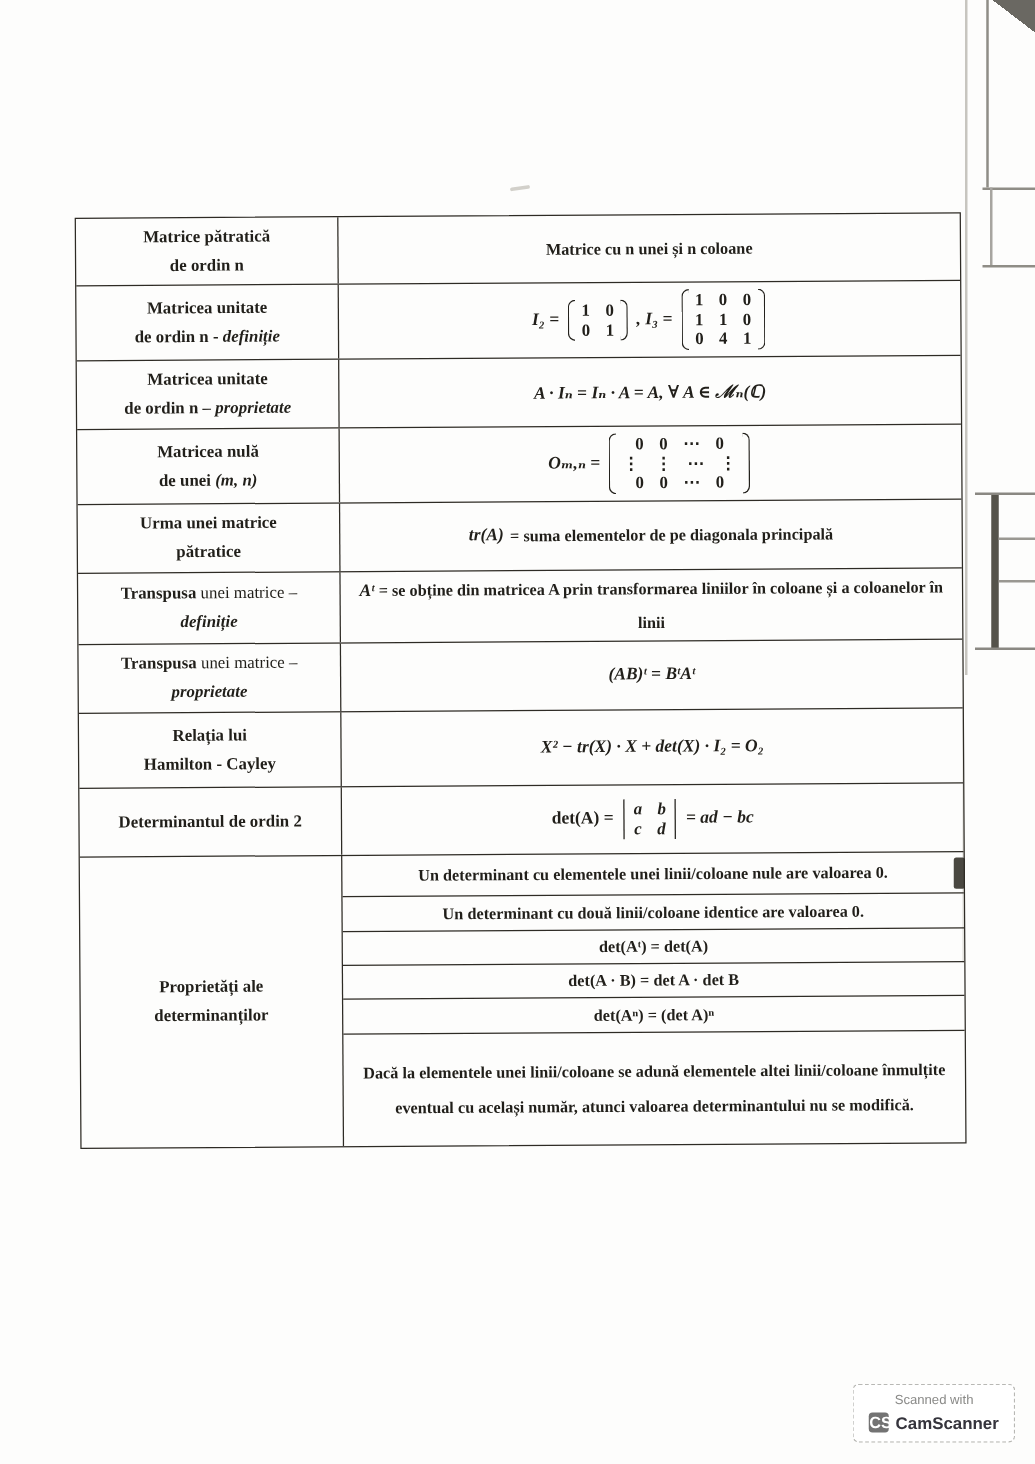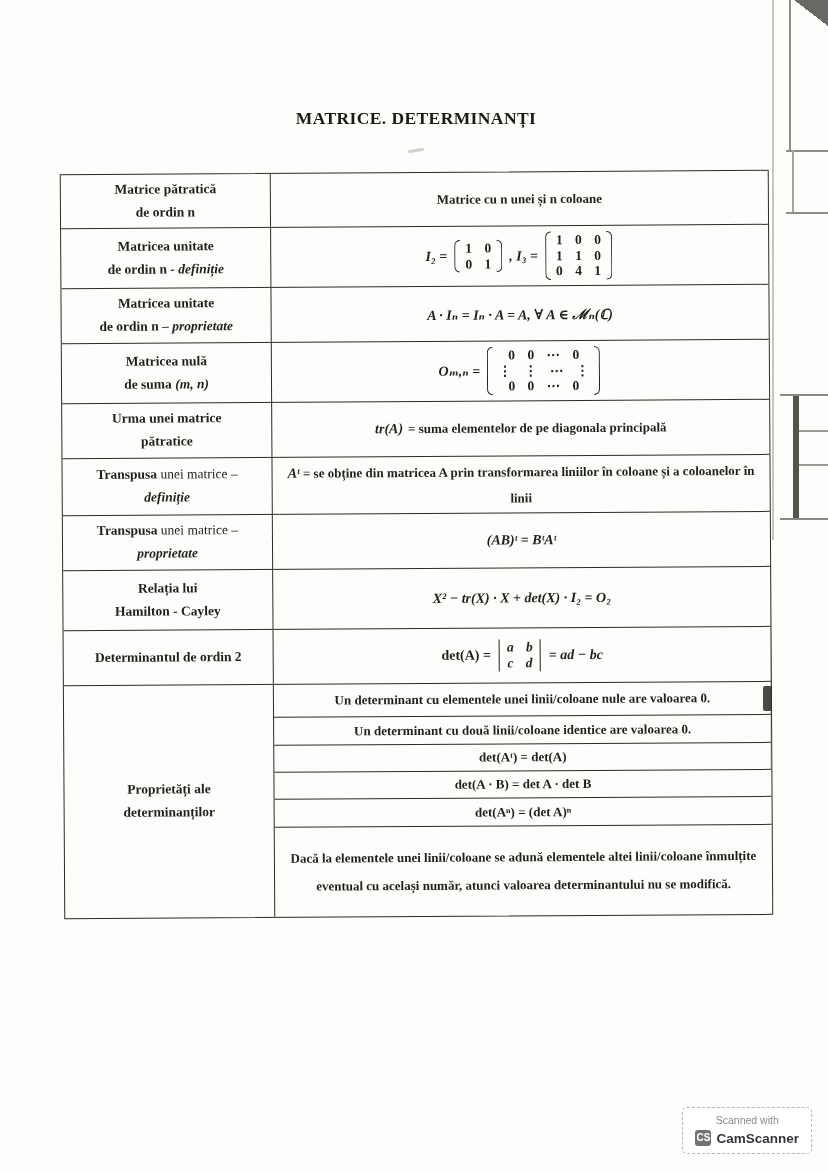--- a/index.html
+++ b/index.html
@@ -71,21 +71,21 @@
   .badge {
     position:absolute; right:16px; bottom:17px;
     border:1px dashed #b8b8b4; border-radius:5px; background:#fff;
     padding:6px 12px 7px; text-align:center;
     font-family:"Liberation Sans","DejaVu Sans",sans-serif;
   }
   .badge-top { font-size:10.5px; color:#8a8a88; margin-bottom:4px; }
   .badge-row { display:flex; align-items:center; justify-content:center; gap:5px; }
   .cs-logo {
     width:16px; height:16px; border-radius:3px; background:#737373;
-    color:#fff; font-size:10px; font-weight:700; line-height:16px;
+    color:#fff; font-size:13px; font-weight:700; line-height:16px;
     display:inline-block; text-align:center;
   }
   .cs-name { font-size:13.5px; font-weight:700; color:#35343c; }
 </style>
 </head>
 <body>
 
 <div class="page">
 
   <div class="art" style="left:772px;top:0;width:1.5px;height:540px;background:#c7c5bf;"></div>
@@ -96,21 +96,20 @@
   <div class="art" style="left:786px;top:212px;width:42px;height:2px;background:#8f8d86;"></div>
   <div class="art" style="left:780px;top:394px;width:48px;height:2px;background:#8a8882;"></div>
   <div class="art" style="left:793px;top:396px;width:6px;height:124px;background:#55534b;"></div>
   <div class="art" style="left:799px;top:430px;width:29px;height:2px;background:#9a9892;"></div>
   <div class="art" style="left:799px;top:464px;width:29px;height:2px;background:#9a9892;"></div>
   <div class="art" style="left:780px;top:518px;width:48px;height:2px;background:#8a8882;"></div>
   <div class="art" style="left:770px;top:560px;width:1px;height:210px;background:#dddbd5;"></div>
   <div class="art" style="left:763px;top:686px;width:9px;height:25px;background:#4a4841;border-radius:2px;"></div>
   <div class="art" style="left:408px;top:149px;width:16px;height:3px;background:#d2d0ca;border-radius:2px;transform:rotate(-8deg);"></div>
 
-  <h1 class="title">MATRICE. DETERMINANȚI</h1>
 
   <div class="table">
 
     <div class="trow" style="height:53px">
       <div class="cell term">
         <div class="tl">Matrice pătratică</div>
         <div class="tl">de ordin n</div>
       </div>
       <div class="cell def">
         <span>Matrice cu n unei și n coloane</span>
@@ -151,21 +150,21 @@
         <div class="tl"><span>de ordin n – </span><span class="it">proprietate</span></div>
       </div>
       <div class="cell def">
         <span class="math it">A · Iₙ = Iₙ · A = A, ∀ A ∈ ℳₙ(ℂ)</span>
       </div>
     </div>
 
     <div class="trow" style="height:60px">
       <div class="cell term">
         <div class="tl">Matricea nulă</div>
-        <div class="tl"><span>de suma </span><span class="it">(m, n)</span></div>
+        <div class="tl"><span>de unei </span><span class="it">(m, n)</span></div>
       </div>
       <div class="cell def">
         <span class="math it">Oₘ,ₙ =</span>
         <span class="matrix">
           <span class="paren l"></span>
           <span class="mbody">
             <span class="mrow">0 0 ⋯ 0</span>
             <span class="mrow">⋮ ⋮ ⋯ ⋮</span>
             <span class="mrow">0 0 ⋯ 0</span>
           </span>

